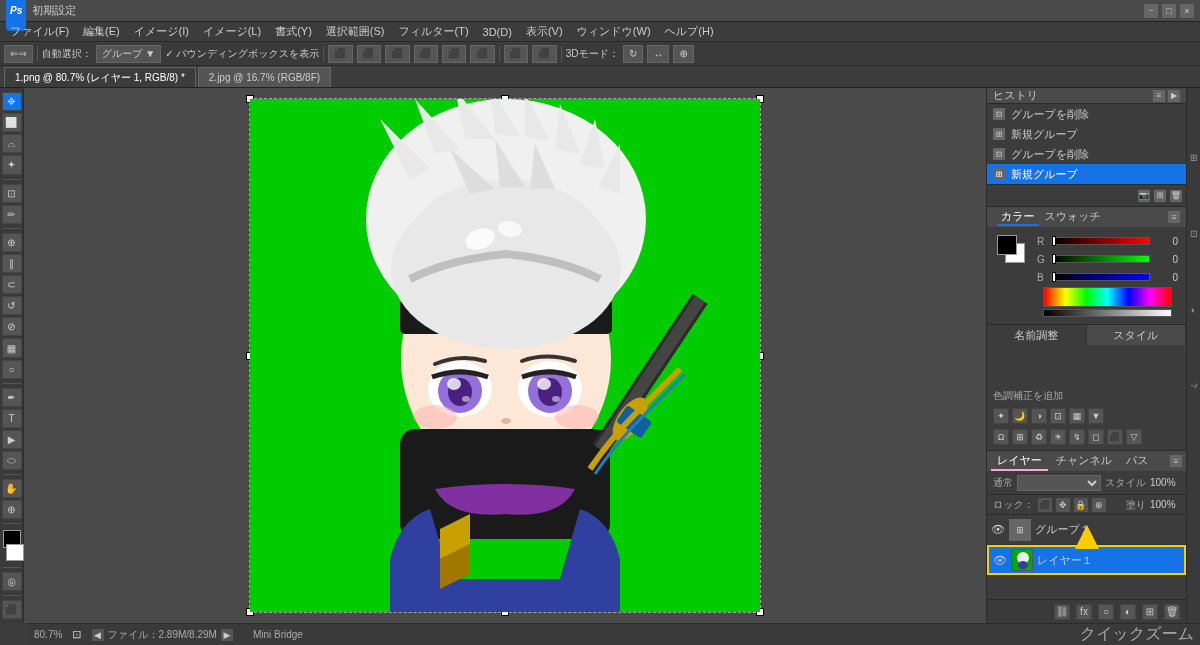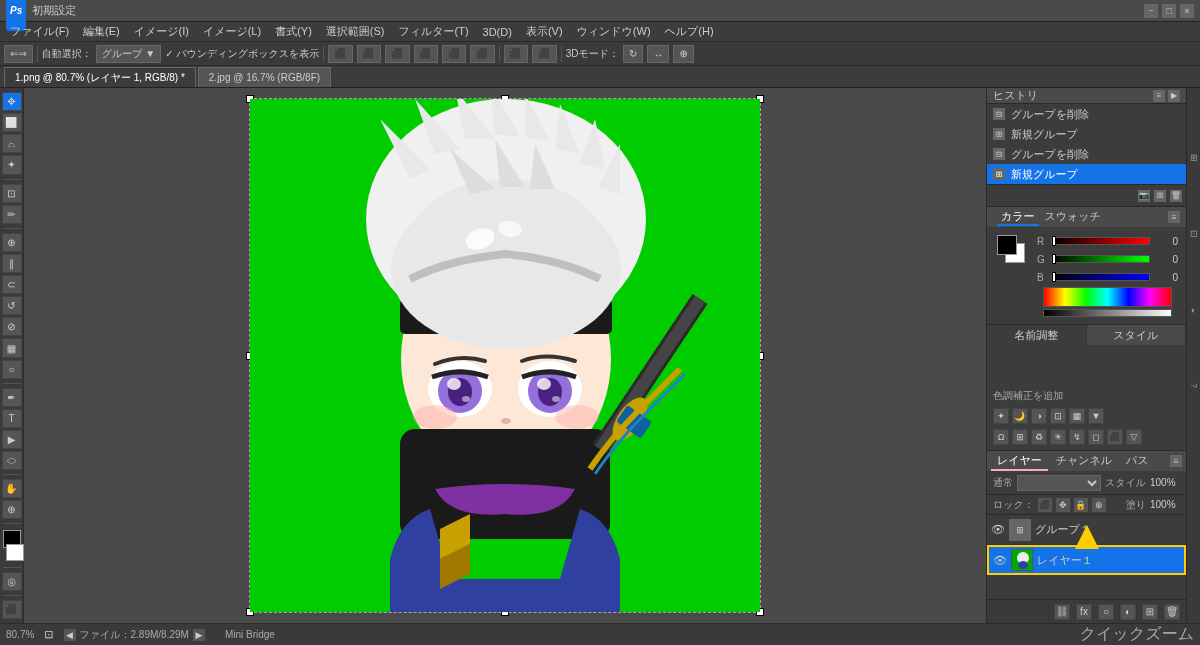--- a/index.html
+++ b/index.html
@@ -578,20 +578,21 @@
 
     
     #status-bar {
       height: 22px;
       background: #3a3a3a;
       display: flex;
       align-items: center;
       padding: 0 6px;
       border-top: 1px solid #2a2a2a;
       gap: 10px;
+      margin-left: 28px;
     }
     #status-zoom {
       font-size: 10px;
       color: #aaa;
     }
     #status-file {
       font-size: 10px;
       color: #aaa;
     }
     #status-nav {

